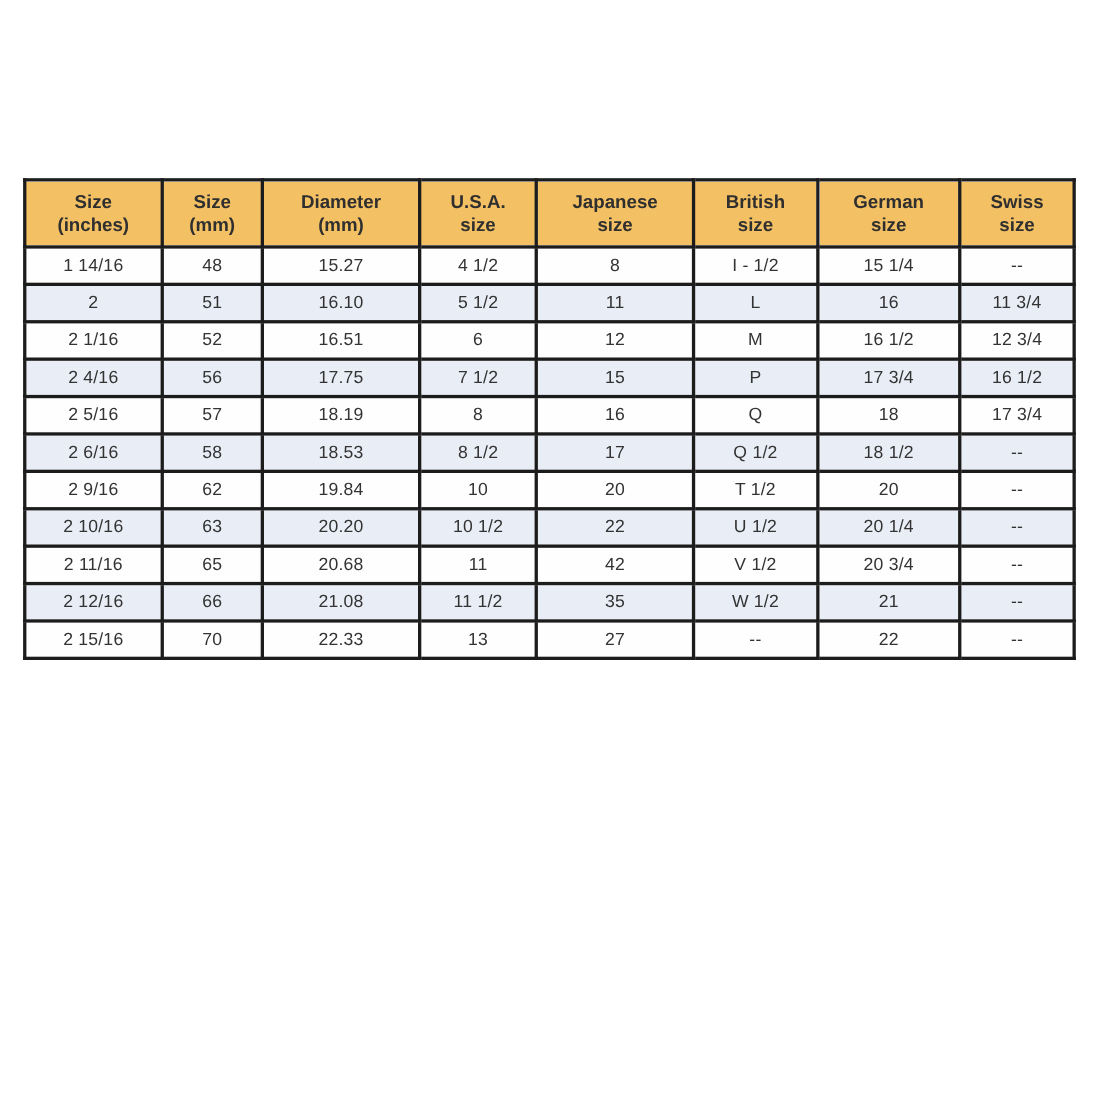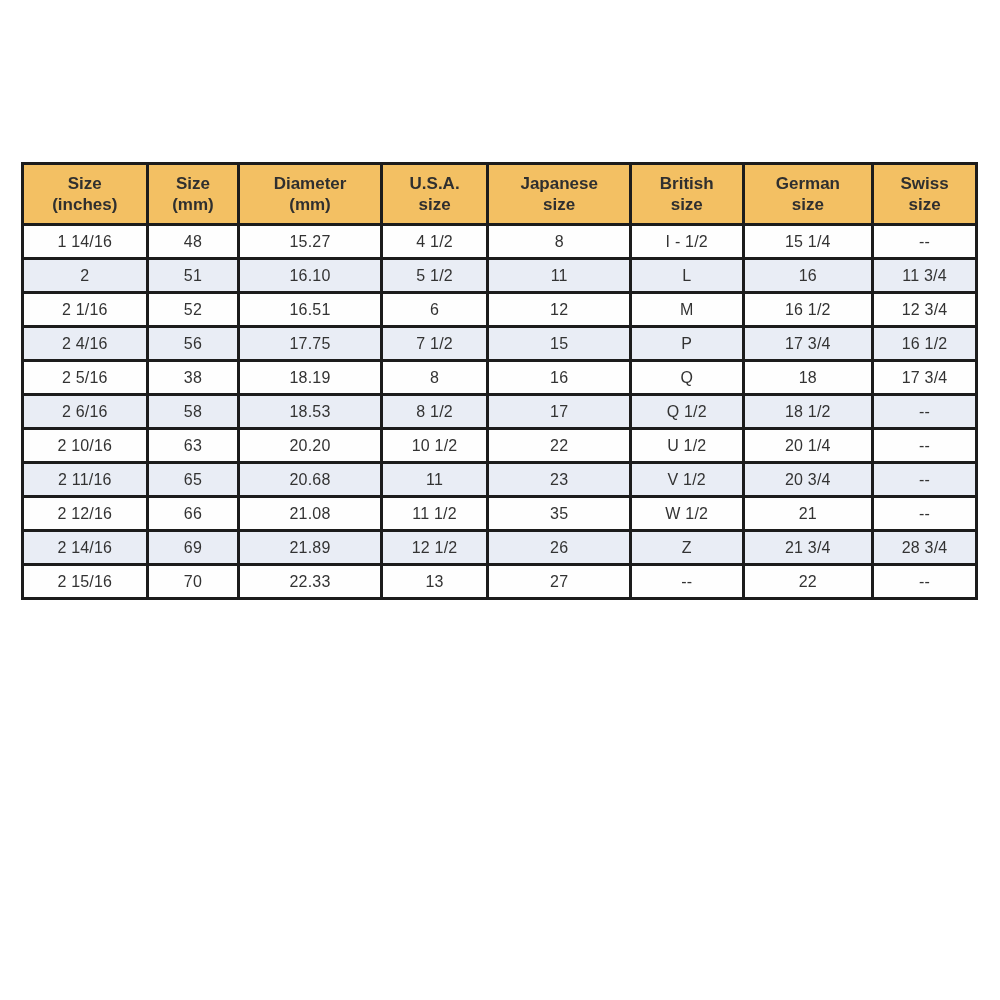--- a/index.html
+++ b/index.html
@@ -146,79 +146,79 @@
           <td>56</td>
           <td>17.75</td>
           <td>7 1/2</td>
           <td>15</td>
           <td>P</td>
           <td>17 3/4</td>
           <td>16 1/2</td>
         </tr>
         <tr>
           <td>2 5/16</td>
-          <td>38</td>
+          <td>57</td>
           <td>18.19</td>
           <td>8</td>
           <td>16</td>
           <td>Q</td>
           <td>18</td>
           <td>17 3/4</td>
         </tr>
         <tr>
           <td>2 6/16</td>
           <td>58</td>
           <td>18.53</td>
           <td>8 1/2</td>
           <td>17</td>
           <td>Q 1/2</td>
           <td>18 1/2</td>
           <td>--</td>
         </tr>
         <tr>
+          <td>2 9/16</td>
+          <td>62</td>
+          <td>19.84</td>
+          <td>10</td>
+          <td>20</td>
+          <td>T 1/2</td>
+          <td>20</td>
+          <td>--</td>
+        </tr>
+        <tr>
           <td>2 10/16</td>
           <td>63</td>
           <td>20.20</td>
           <td>10 1/2</td>
           <td>22</td>
           <td>U 1/2</td>
           <td>20 1/4</td>
           <td>--</td>
         </tr>
         <tr>
           <td>2 11/16</td>
           <td>65</td>
           <td>20.68</td>
           <td>11</td>
-          <td>23</td>
+          <td>42</td>
           <td>V 1/2</td>
           <td>20 3/4</td>
           <td>--</td>
         </tr>
         <tr>
           <td>2 12/16</td>
           <td>66</td>
           <td>21.08</td>
           <td>11 1/2</td>
           <td>35</td>
           <td>W 1/2</td>
           <td>21</td>
           <td>--</td>
         </tr>
         <tr>
-          <td>2 14/16</td>
-          <td>69</td>
-          <td>21.89</td>
-          <td>12 1/2</td>
-          <td>26</td>
-          <td>Z</td>
-          <td>21 3/4</td>
-          <td>28 3/4</td>
-        </tr>
-        <tr>
           <td>2 15/16</td>
           <td>70</td>
           <td>22.33</td>
           <td>13</td>
           <td>27</td>
           <td>--</td>
           <td>22</td>
           <td>--</td>
         </tr>
       </tbody>

